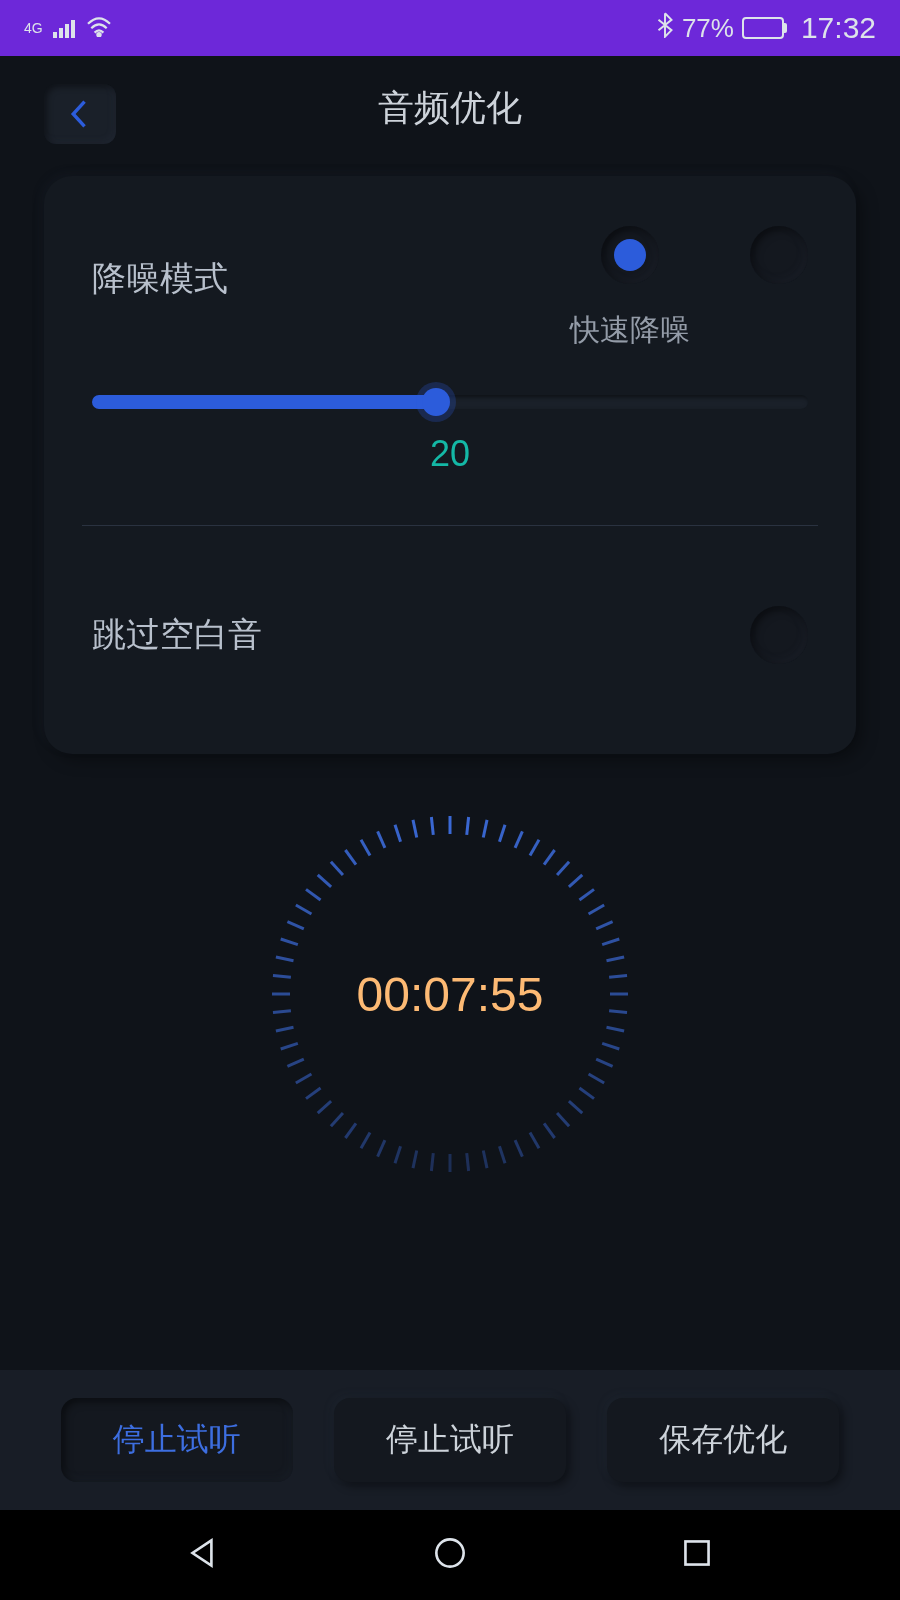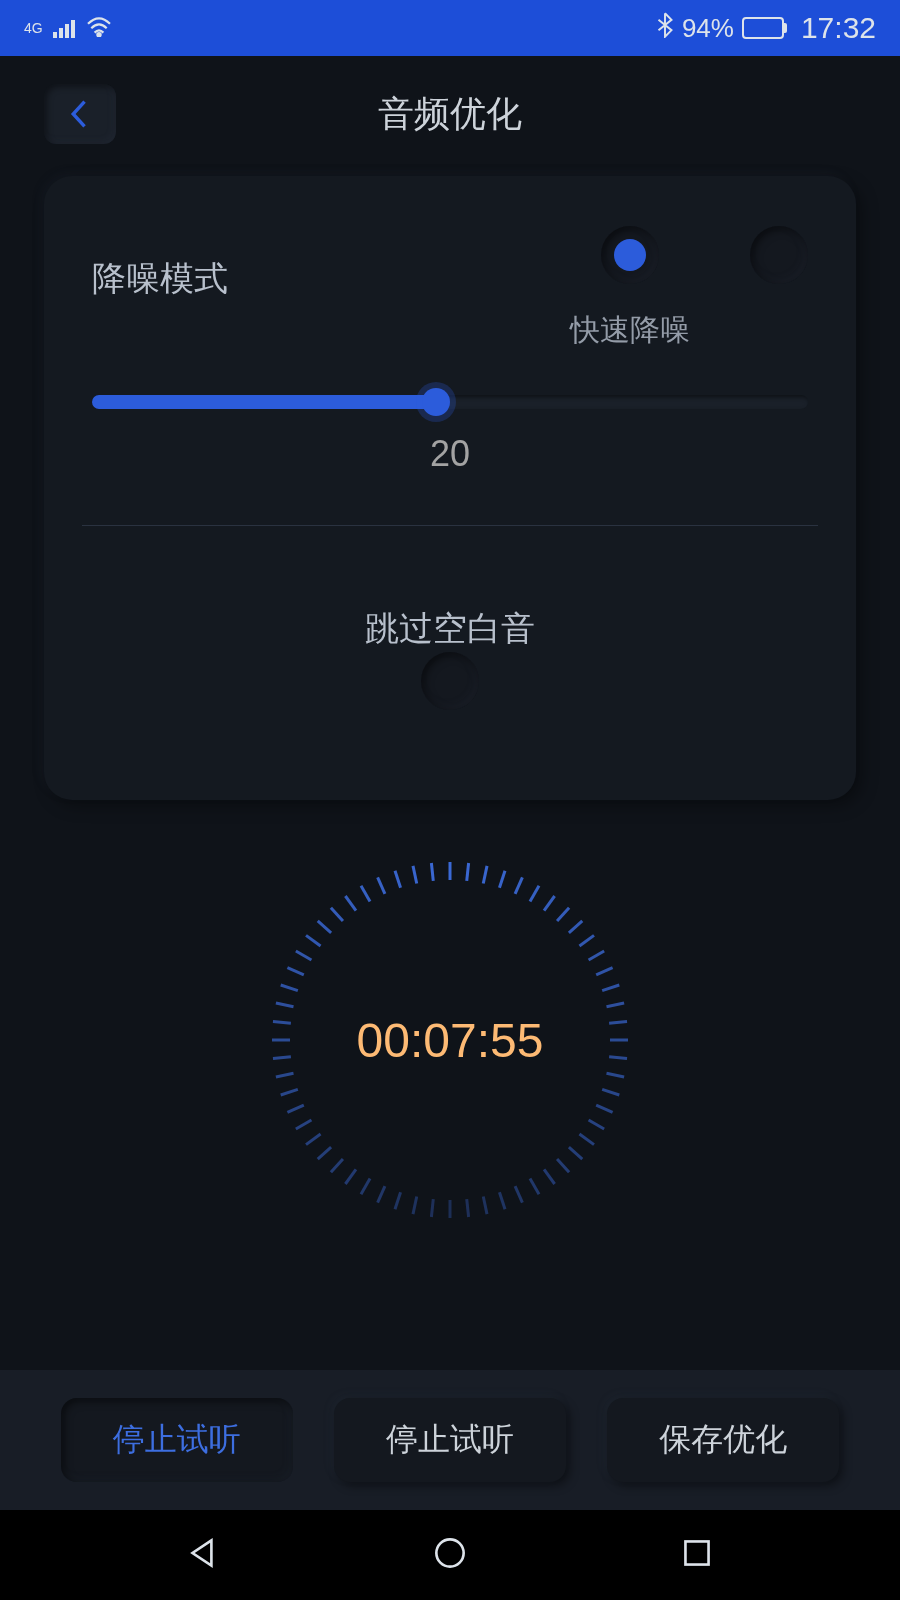--- a/index.html
+++ b/index.html
@@ -18,21 +18,21 @@
       position: relative;
     }
     
     
     .status-bar {
       height: 56px;
       display: flex;
       justify-content: space-between;
       align-items: center;
       padding: 0 24px;
-      background: #1d4ed8;
+      background: #6d28d9;
       color: #dde3ea;
       font-size: 26px;
       text-align: right;
     }
     
     .status-left {
       display: flex;
       align-items: center;
       gap: 10px;
     }
@@ -90,21 +90,21 @@
     .battery-tip {
       width: 3px;
       height: 10px;
       background: #dde3ea;
       border-radius: 0 2px 2px 0;
     }
     
     
     .header {
       display: flex;
-      align-items: center;
+      align-items: flex-start;
       padding: 28px 44px;
       position: relative;
     }
     
     .back-button {
       width: 72px;
       height: 60px;
       background: #1a2029;
       border-radius: 12px;
       display: flex;
@@ -218,38 +218,37 @@
       width: 28px;
       height: 28px;
       background: #2c5cdb;
       border-radius: 50%;
       box-shadow: 0 0 0 6px rgba(44,92,219,0.25);
     }
     
     .slider-value {
       text-align: center;
       font-size: 36px;
-      color: #a3a3a3;
+      color: #14b8a6;
       margin-top: 24px;
     }
     
     .divider {
       height: 1px;
       background: #2a3240;
       margin: 0 -10px;
     }
     
     
     .skip-row {
       display: flex;
       align-items: center;
       justify-content: space-between;
       margin-top: 80px;
       margin-bottom: 20px;
-      flex-direction: column;
     }
     
     .skip-label {
       font-size: 34px;
       color: #b8c0cc;
     }
     
     .skip-radio {
       width: 58px;
       height: 58px;
@@ -356,21 +355,21 @@
         <circle cx="12" cy="18" r="1.5" fill="#dde3ea"></circle>
       </svg>
     </span>
   </div>
   <div class="status-right">
     <span>
       <svg width="18" height="26" viewBox="0 0 12 20" fill="none" stroke="#dde3ea" stroke-width="1.5">
         <path d="M6 1 L6 19 L11 14 L1 6 M6 1 L11 6 L1 14"></path>
       </svg>
     </span>
-    <span>94%</span>
+    <span>77%</span>
     <span class="battery-icon">
       <span class="battery-body"><span class="battery-fill"></span></span>
       <span class="battery-tip"></span>
     </span>
     <span style="margin-left:6px; font-size:30px;">17:32</span>
   </div>
 </div>
 
 <div class="header">
   <div class="back-button">

